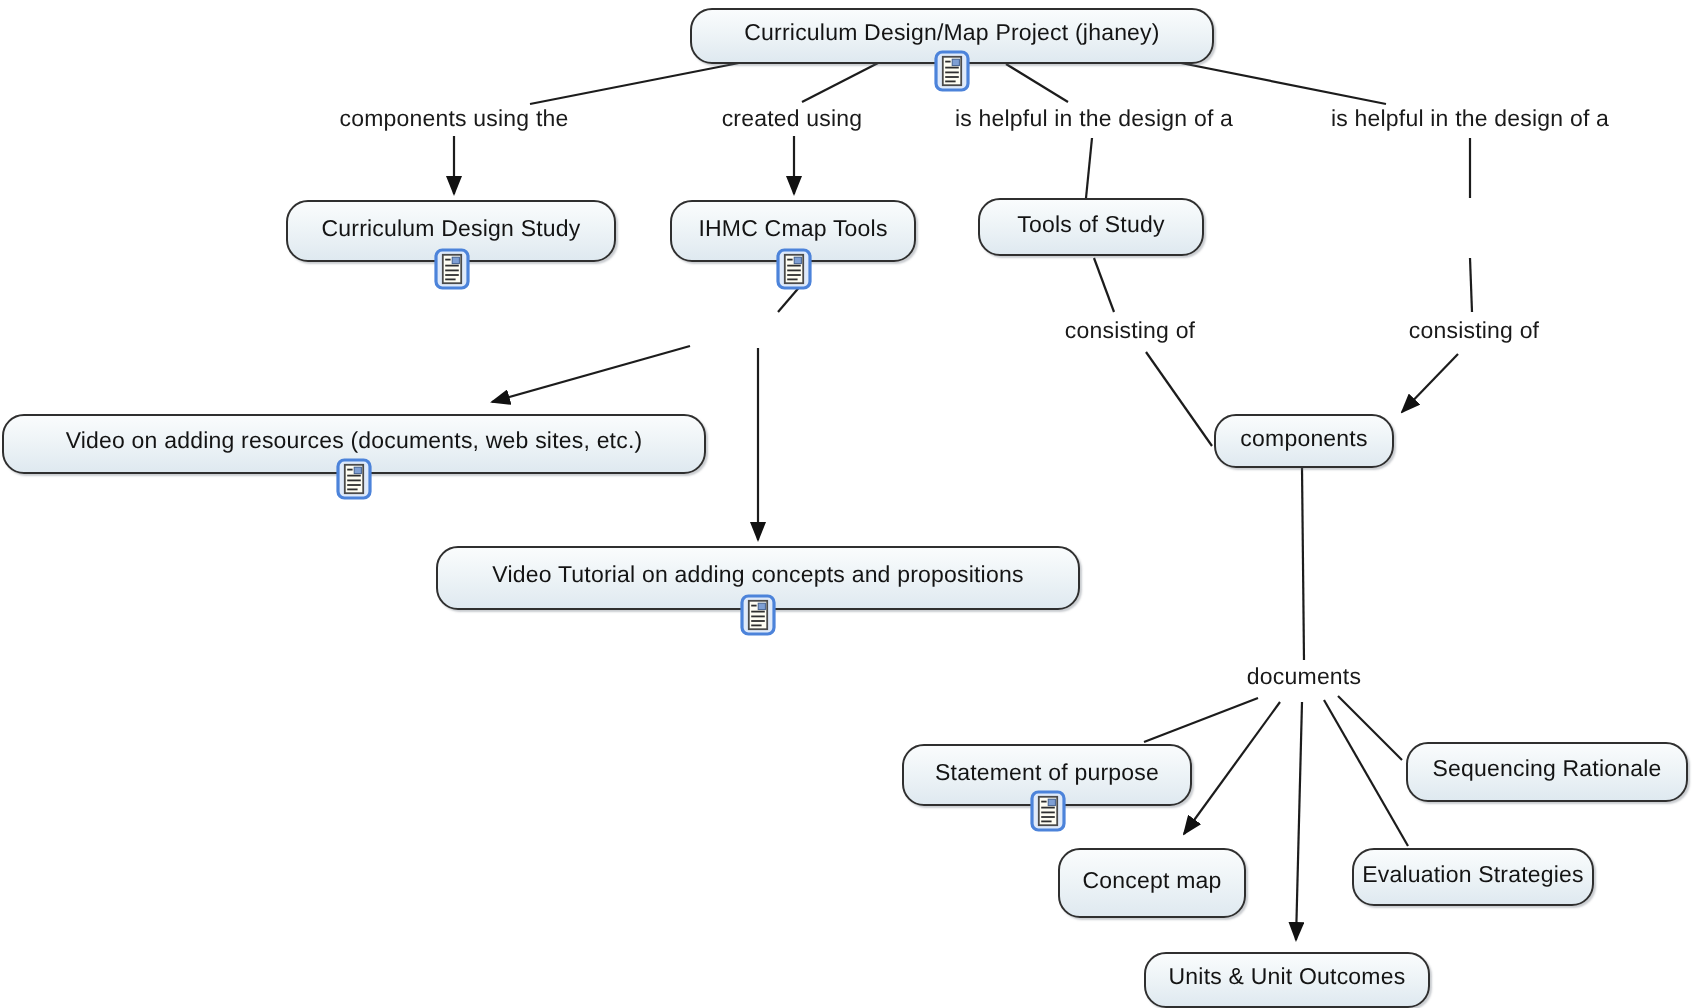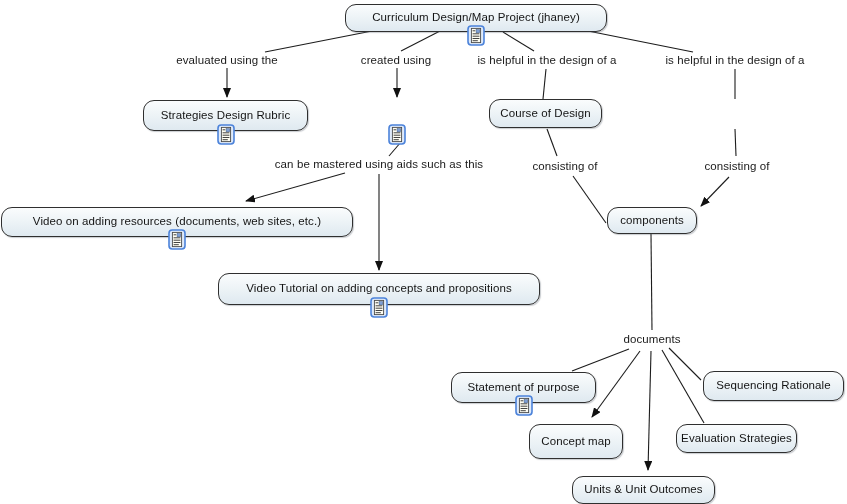--- a/index.html
+++ b/index.html
@@ -80,24 +80,27 @@
     <line class="ln" x1="640" y1="351" x2="592" y2="417" marker-end="url(#arr)"></line>
     <line class="ln" x1="651" y1="351" x2="648" y2="470" marker-end="url(#arr)"></line>
     <line class="ln" x1="662" y1="350" x2="704" y2="423"></line>
     <line class="ln" x1="669" y1="348" x2="701" y2="380"></line>
   </svg>
 
   <div class="node" style="left:345px;top:4px;width:262px;height:28px">
     <span class="nlabel">Curriculum Design/Map Project (jhaney)</span>
   </div>
   <div class="node" style="left:143px;top:100px;width:165px;height:31px">
-    <span class="nlabel">Strategies Design Rubric</span>
+    <span class="nlabel">Curriculum Design Study</span>
+  </div>
+  <div class="node" style="left:335px;top:100px;width:123px;height:31px">
+    <span class="nlabel">IHMC Cmap Tools</span>
   </div>
   <div class="node" style="left:489px;top:99px;width:113px;height:29px">
-    <span class="nlabel">Course of Design</span>
+    <span class="nlabel">Tools of Study</span>
   </div>
   <div class="node" style="left:1px;top:207px;width:352px;height:30px">
     <span class="nlabel">Video on adding resources (documents, web sites, etc.)</span>
   </div>
   <div class="node" style="left:218px;top:273px;width:322px;height:32px">
     <span class="nlabel">Video Tutorial on adding concepts and propositions</span>
   </div>
   <div class="node" style="left:607px;top:207px;width:90px;height:27px">
     <span class="nlabel">components</span>
   </div>
@@ -110,25 +113,24 @@
   <div class="node" style="left:703px;top:371px;width:141px;height:30px">
     <span class="nlabel">Sequencing Rationale</span>
   </div>
   <div class="node" style="left:676px;top:424px;width:121px;height:29px">
     <span class="nlabel">Evaluation Strategies</span>
   </div>
   <div class="node" style="left:572px;top:476px;width:143px;height:28px">
     <span class="nlabel">Units &amp; Unit Outcomes</span>
   </div>
 
-  <div class="phrase" style="left:227px;top:60px">evaluated using the</div>
+  <div class="phrase" style="left:227px;top:60px">components using the</div>
   <div class="phrase" style="left:396px;top:60px">created using</div>
   <div class="phrase" style="left:547px;top:60px">is helpful in the design of a</div>
   <div class="phrase" style="left:735px;top:60px">is helpful in the design of a</div>
-  <div class="phrase" style="left:379px;top:164px">can be mastered using aids such as this</div>
   <div class="phrase" style="left:565px;top:166px">consisting of</div>
   <div class="phrase" style="left:737px;top:166px">consisting of</div>
   <div class="phrase" style="left:652px;top:339px">documents</div>
 
   <span class="res-icon" style="left:467px;top:25px">
     <svg width="18" height="21" viewBox="0 0 18 21">
         <use href="#doc-sym"></use>
       </svg>
   </span>
   <span class="res-icon" style="left:217px;top:124px">

